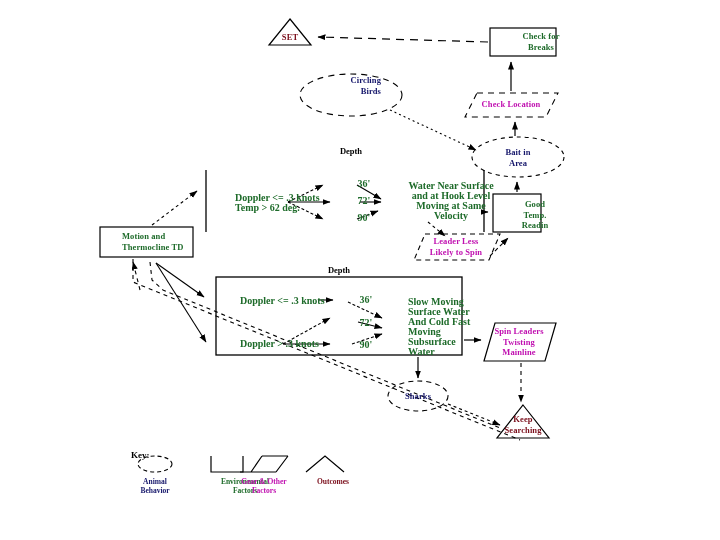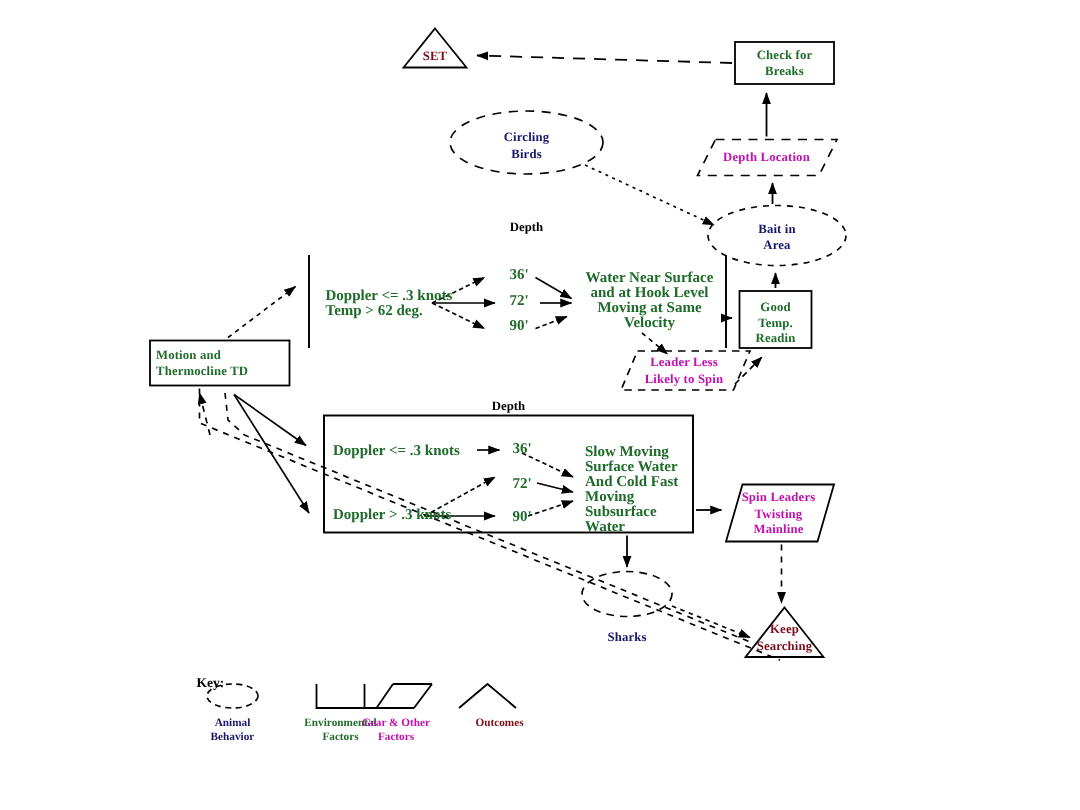--- a/index.html
+++ b/index.html
@@ -27,21 +27,21 @@
     position: absolute;
     text-align: center;
     font-weight: bold;
     font-size: 8.5px;
     line-height: 10.5px;
     letter-spacing: 0.1px;
     pointer-events: none;
     white-space: pre-line;
   }
   .c-animal   { color: #16176b; }
-  .c-env      { color: #1e6b2a; }
+  .c-env      { color: #1e6b2a; padding-left: 18px; }
   .c-gear     { color: #c010b0; }
   .c-outcome  { color: #7a0d1a; }
   .depth-title {
     position: absolute;
     font-weight: bold;
     font-size: 8.5px;
     color: #000;
     text-align: center;
   }
   .cell {
@@ -161,43 +161,43 @@
     <path d="M211,456 L211,472 L243,472 L243,456" fill="none" stroke="#000" stroke-width="1.2"></path>
     <path d="M251,472 L262,456 M262,456 L288,456 M240,472 L276,472 M276,472 L288,456" fill="none" stroke="#000" stroke-width="1.2"></path>
     <polyline points="306,472 325,456 344,472" fill="none" stroke="#000" stroke-width="1.2"></polyline>
   </svg>
 
   <div class="node-label c-outcome" style="left:269px; top:32px; width:42px;">SET</div>
 
   <div class="node-label c-env" style="left:490px; top:31px; width:66px;">Check for
 Breaks</div>
 
-  <div class="node-label c-animal" style="left:321px; top:86px; width:60px;">Circling
+  <div class="node-label c-animal" style="left:321px; top:75px; width:60px;text-align:right;">Circling
 Birds</div>
 
-  <div class="node-label c-gear" style="left:471px; top:99px; width:80px;">Depth Location</div>
+  <div class="node-label c-gear" style="left:471px; top:99px; width:80px;">Check Location</div>
 
   <div class="node-label c-animal" style="left:488px; top:147px; width:60px;">Bait in
 Area</div>
 
   <div class="node-label c-env" style="left:494px; top:199px; width:46px;">Good
 Temp.
 Readin</div>
 
   <div class="node-label c-gear" style="left:417px; top:236px; width:78px;">Leader Less
 Likely to Spin</div>
 
   <div class="node-label c-env" style="left:104px; top:231px; width:86px; text-align:left;">Motion and
 Thermocline TD</div>
 
   <div class="node-label c-gear" style="left:487px; top:326px; width:64px;">Spin Leaders
 Twisting
 Mainline</div>
 
-  <div class="node-label c-animal" style="left:388px; top:391px; width:60px;margin-top:28px;">Sharks</div>
+  <div class="node-label c-animal" style="left:388px; top:391px; width:60px;">Sharks</div>
 
   <div class="node-label c-outcome" style="left:498px; top:414px; width:50px;">Keep
 Searching</div>
 
   <div class="depth-title" style="left:325px; top:146px; width:52px;">Depth</div>
 
   <div class="cell c-env" style="left:217px; top:193px; width:90px;">Doppler &lt;= .3 knots
 Temp &gt; 62 deg.</div>
 
   <div class="cell c-env" style="left:334px; top:179px; width:24px; text-align:center;">36'</div>

